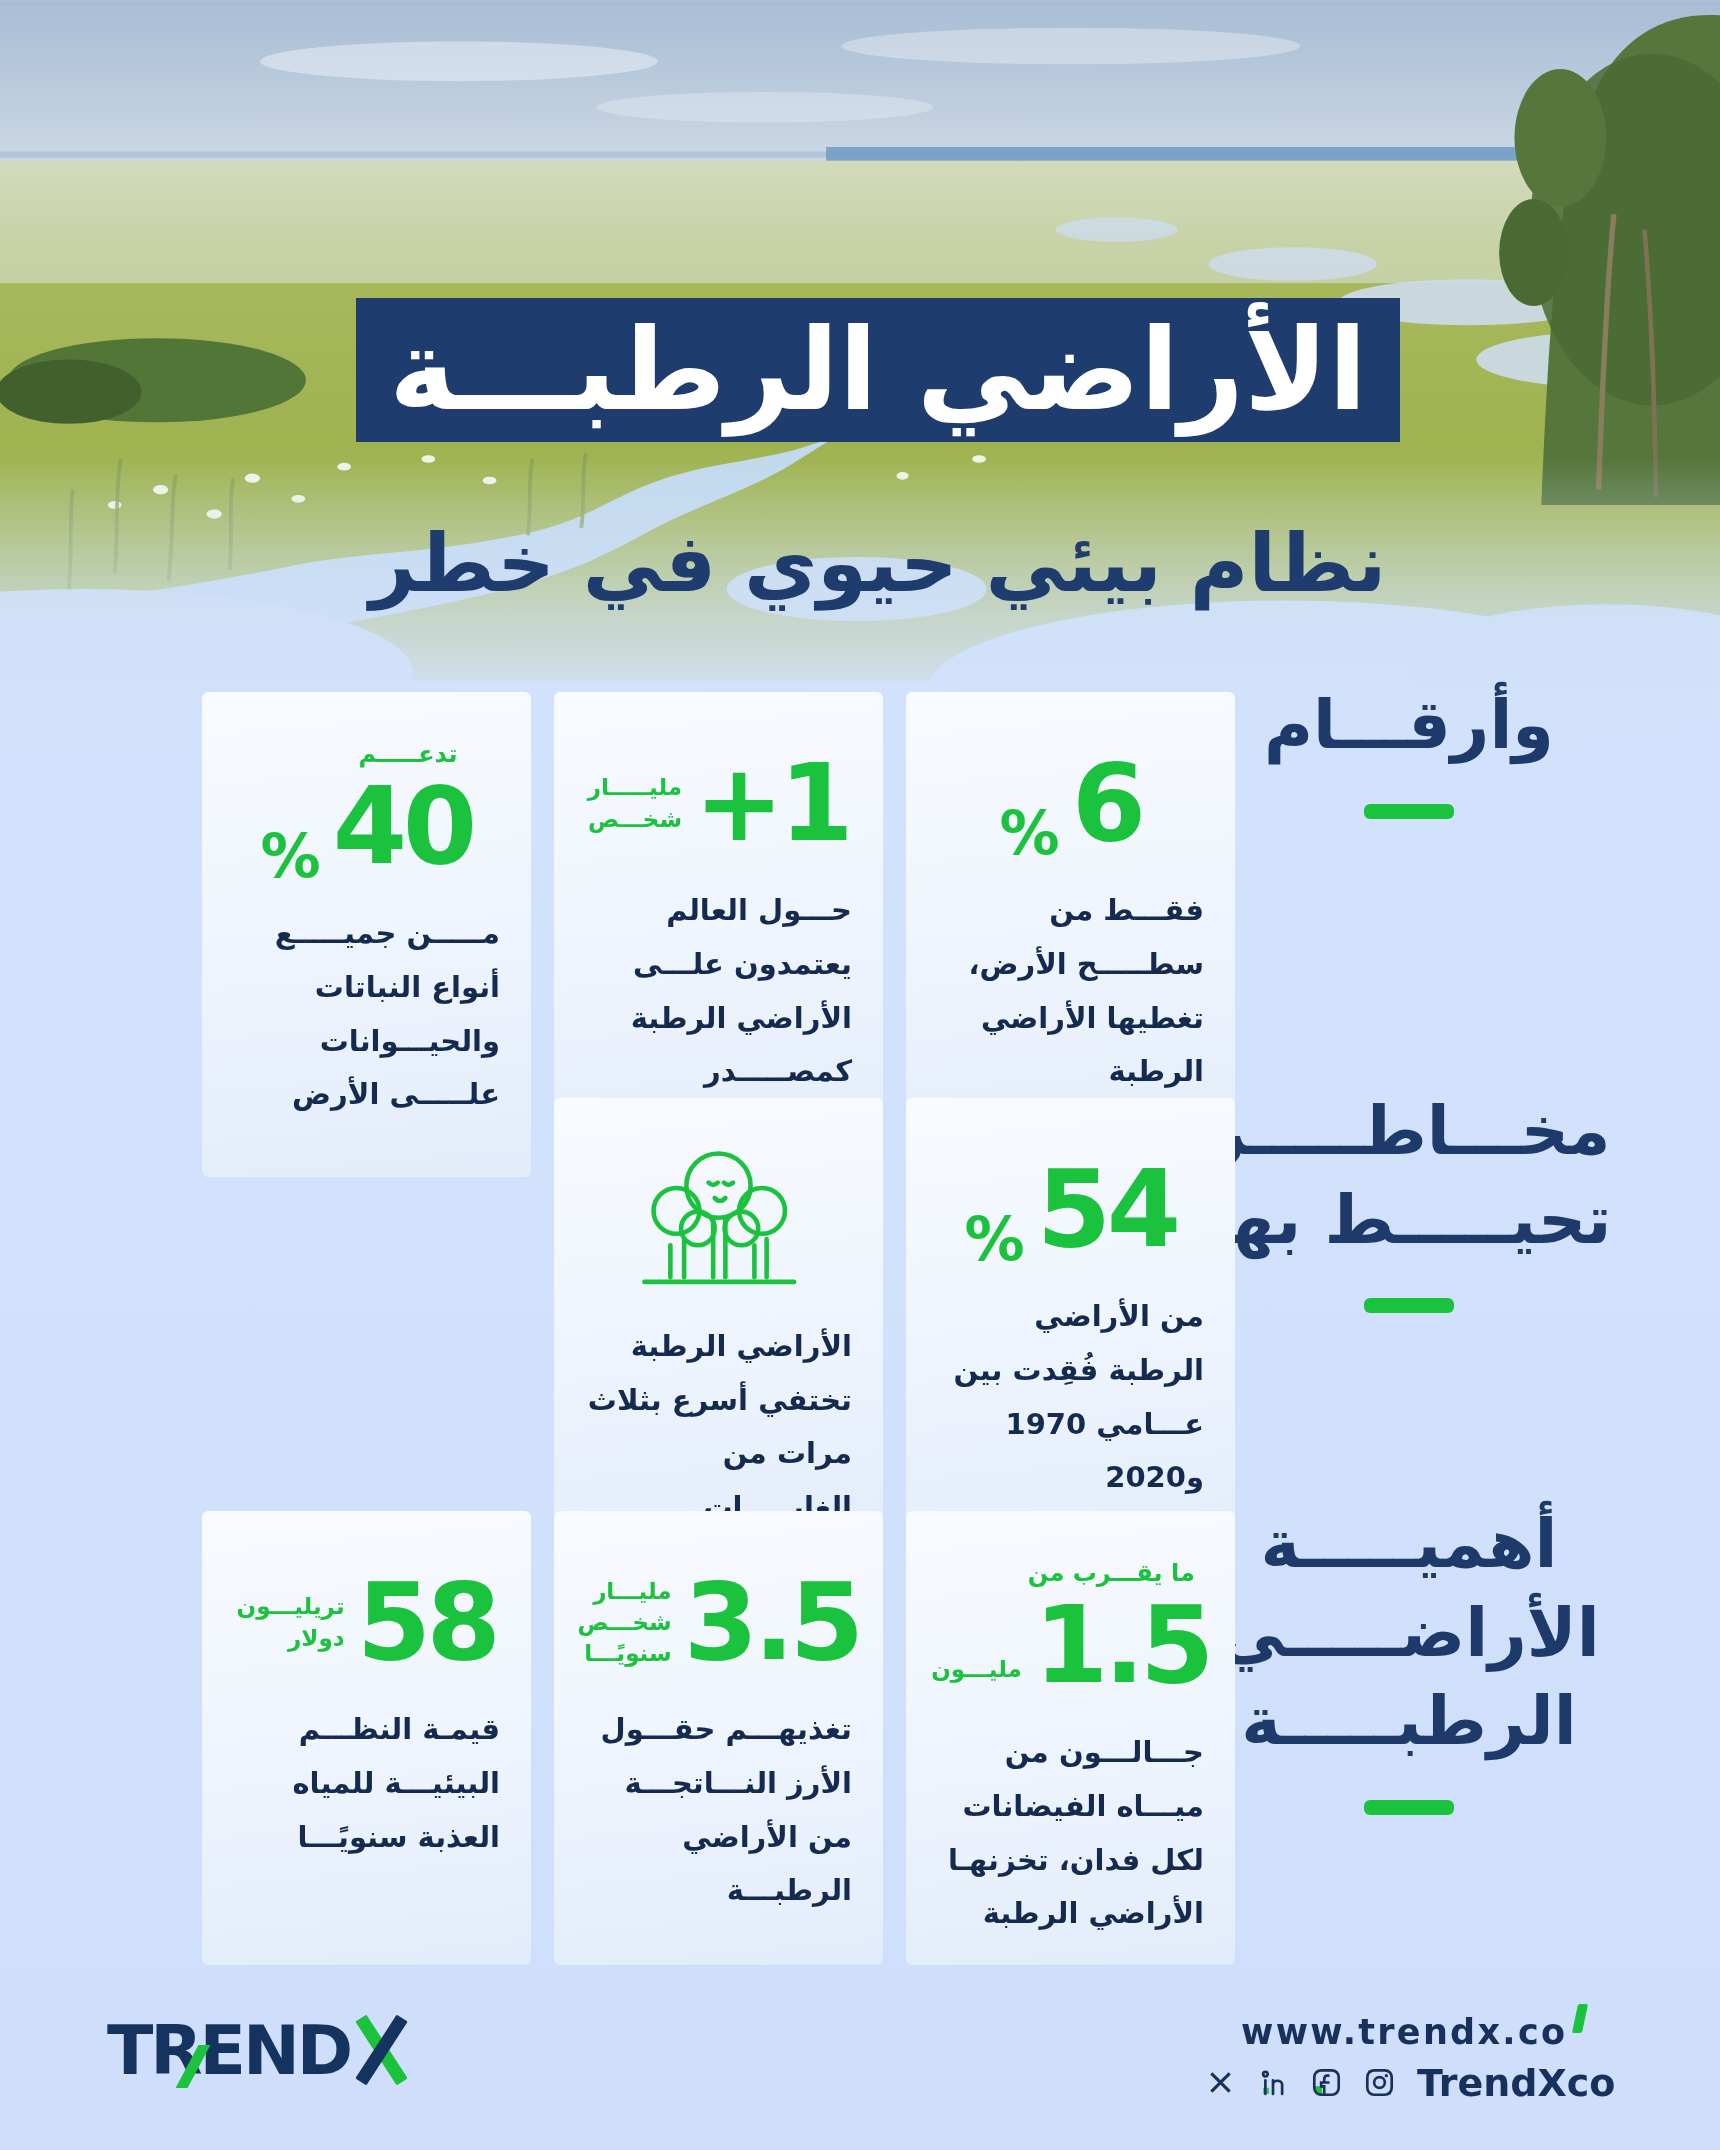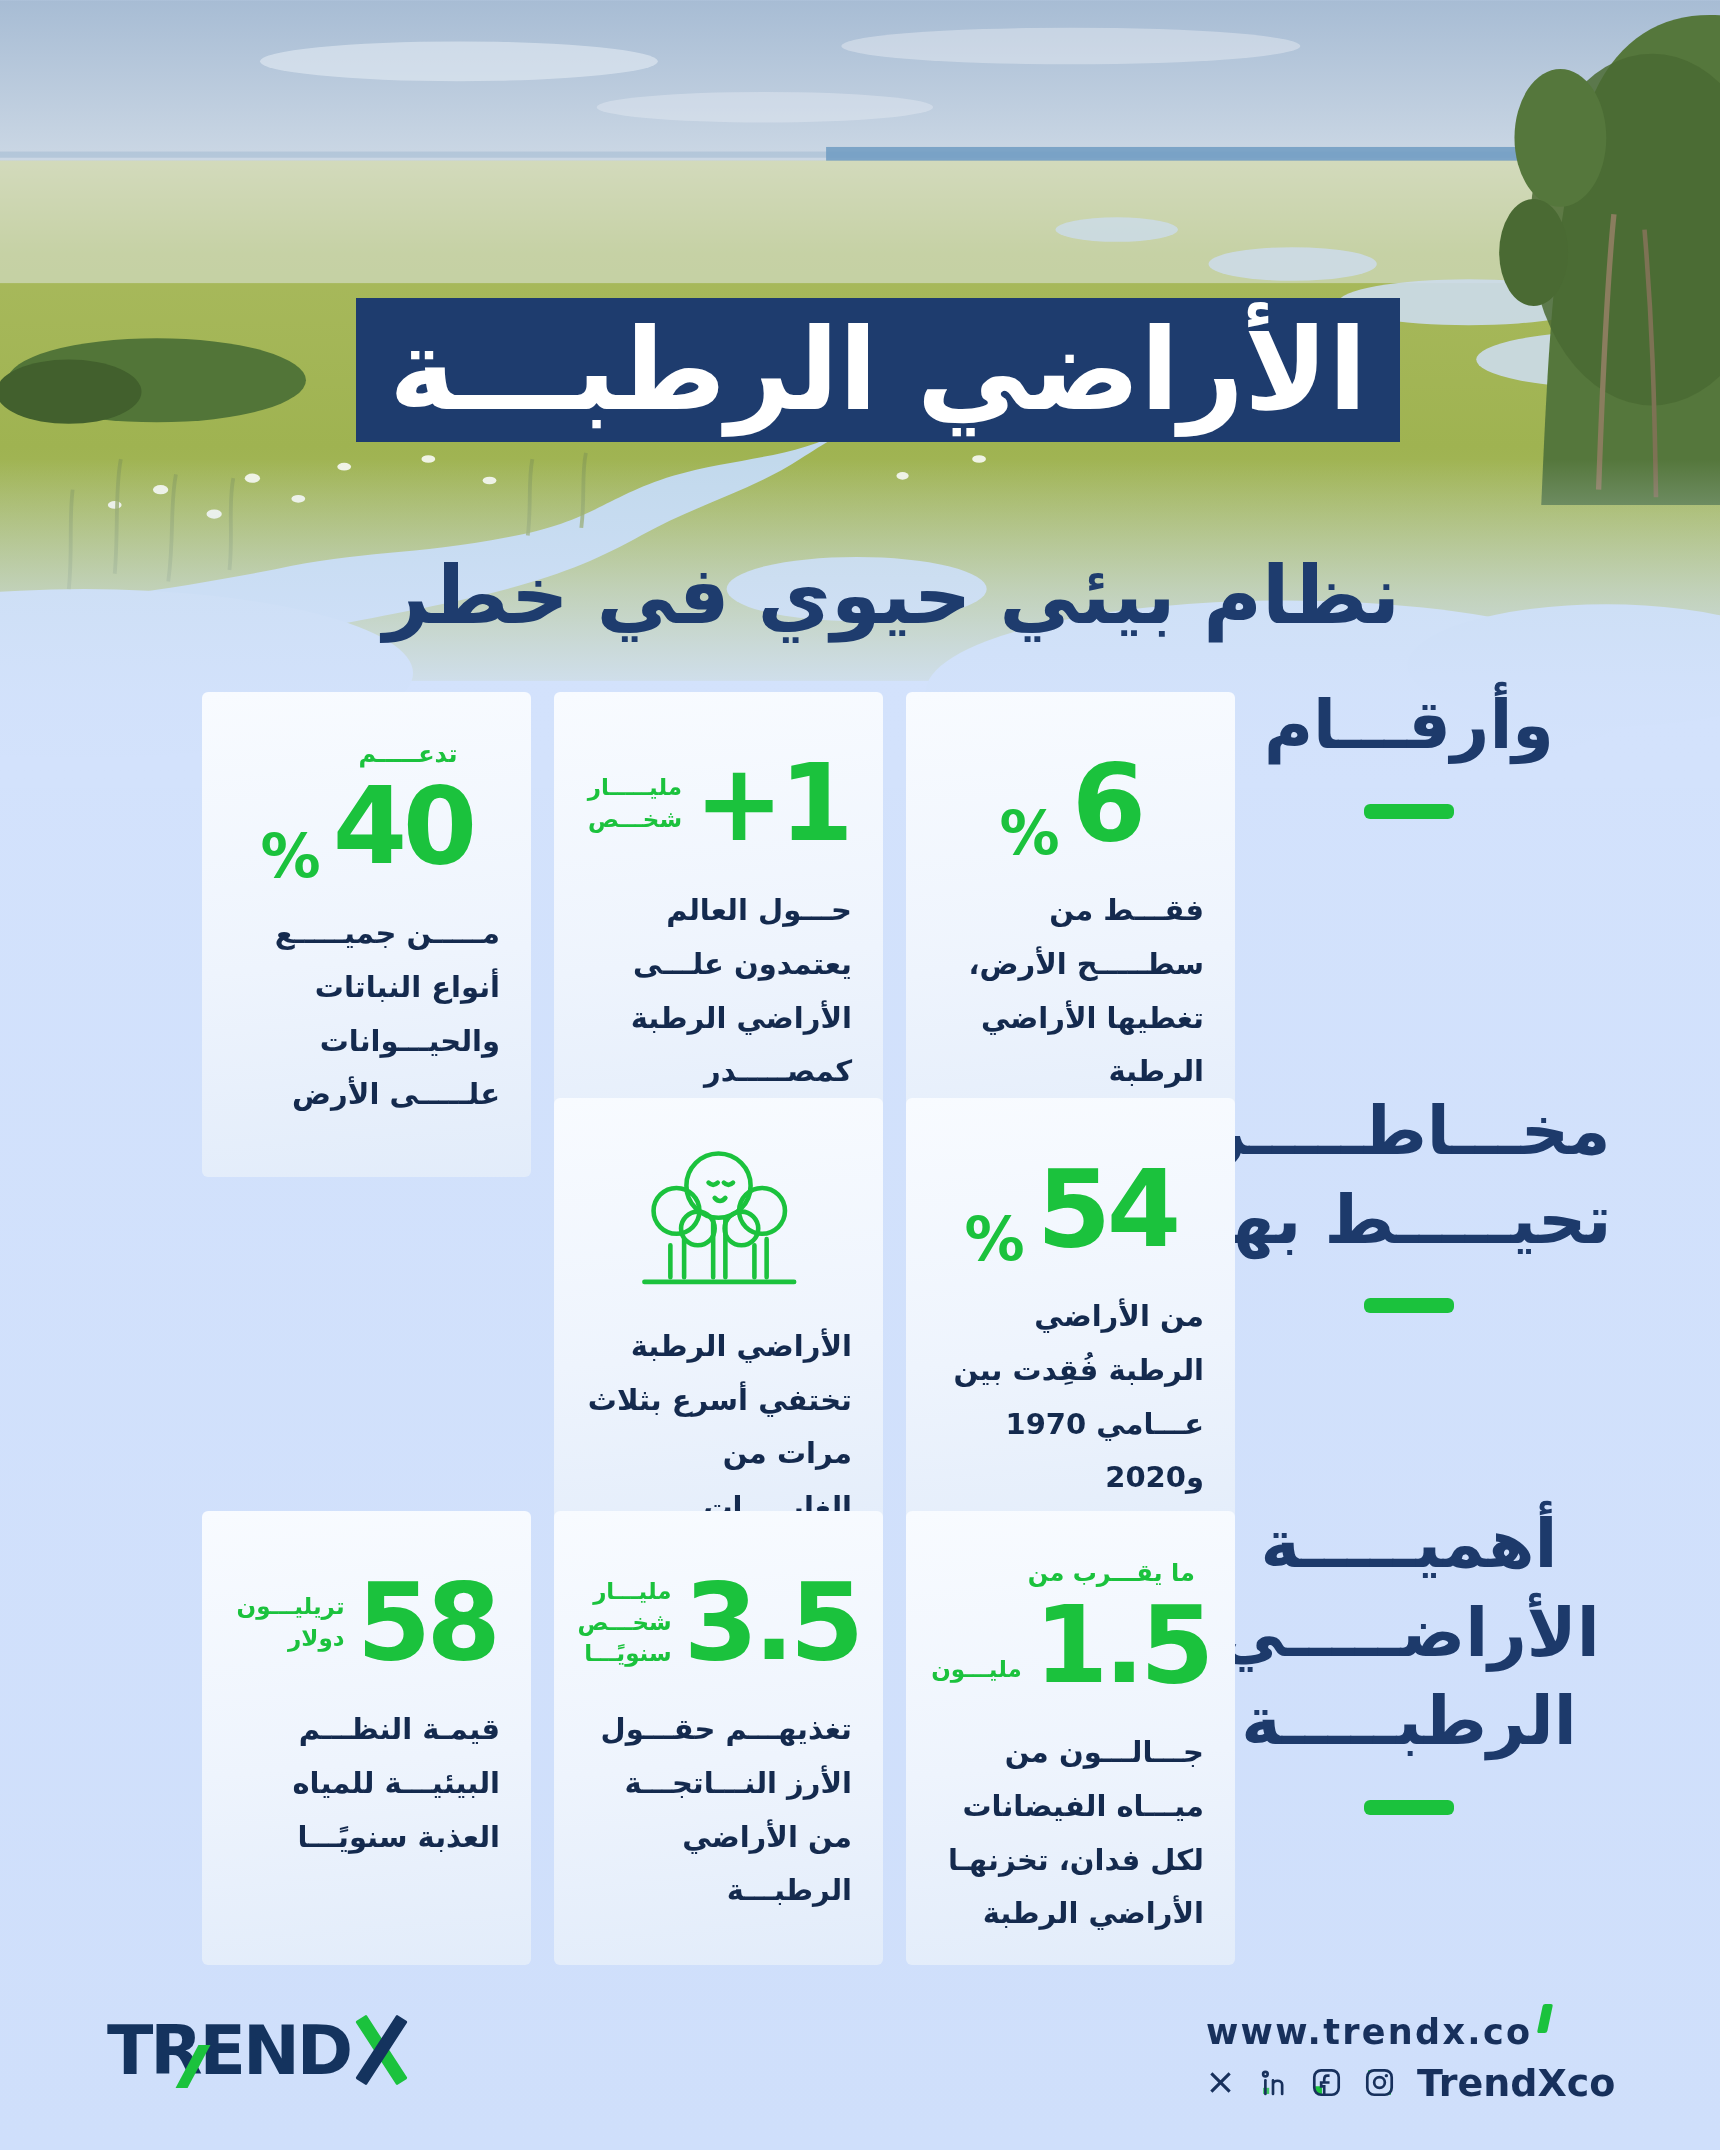--- a/index.html
+++ b/index.html
@@ -9,21 +9,21 @@
 
   
   .hero{position:absolute;top:0;left:0;width:1721px;height:811px;overflow:hidden;}
   .hero svg{display:block;}
   .hero-fade{position:absolute;left:0;top:459px;width:1721px;height:329px;
     background:linear-gradient(180deg,rgba(211,226,252,0) 0%,rgba(211,226,252,.55) 40%,rgba(211,226,252,.92) 72%,#d3e2fc 100%);}
 
   .title-banner{position:absolute;left:356px;top:298px;width:1044px;height:144px;
     background:#1e3c6e;display:flex;align-items:center;justify-content:center;z-index:3;}
   .title-banner .t{color:#fff;font-size:113px;font-weight:800;line-height:1;direction:rtl;white-space:nowrap;}
-  .subtitle{position:absolute;left:356px;top:536px;width:1044px;z-index:3;
+  .subtitle{position:absolute;left:356px;top:504px;width:1044px;text-align:center;z-index:3;
     color:#1e3c6e;font-size:80px;font-weight:800;direction:rtl;line-height:1.5;}
 
   
   .row{position:absolute;right:161px;width:1358px;display:grid;
        grid-template-columns:302px 329px 329px 329px;column-gap:23px;direction:rtl;z-index:4;}
   .row1{top:692px;} .row2{top:1098px;} .row3{top:1511px;}
 
   .sec-head{margin-top:-10.7px;display:flex;flex-direction:column;align-items:center;}
   .sec-head .hl{color:#1d3a6b;font-size:67px;font-weight:800;line-height:1.32;direction:rtl;white-space:nowrap;text-align:center;}
   .dash{width:90px;height:15.3px;border-radius:6.1px;background:#1bc23d;margin-top:34px;}
@@ -44,21 +44,21 @@
 
   
   .logo{position:absolute;left:107px;top:2011px;height:84px;color:#14335e;z-index:4;}
   .logo-text{font-size:68px;font-weight:800;letter-spacing:-3.1px;}
   .logo-x{display:inline-block;position:relative;width:63px;height:67px;vertical-align:-9.2px;}
   .logo-x .bar{position:absolute;top:-4.6px;left:25px;width:13px;height:76px;border-radius:1.5px;}
   .logo-x .bar.g{background:#1bc23d;transform:rotate(-33deg);}
   .logo-x .bar.n{background:#14335e;transform:rotate(33deg);}
   .r-accent{position:absolute;left:80px;top:34px;width:11.5px;height:43px;background:#1bc23d;transform:skewX(-28deg);}
 
-  .footer-right{position:absolute;right:101px;top:2004px;text-align:left;z-index:4;}
+  .footer-right{position:absolute;right:101px;top:2004px;text-align:center;z-index:4;}
   .site{color:#17305c;font-size:35px;font-weight:800;letter-spacing:2.3px;}
   .site-tick{display:inline-block;width:10px;height:29px;background:#1bc23d;border-radius:2.3px;
              transform:skewX(-12deg);margin-left:7.6px;vertical-align:10.7px;}
   .social-row{margin-top:9.2px;display:flex;justify-content:flex-end;align-items:center;gap:22px;}
   .social-row svg{display:block;}
   .handle{color:#17305c;font-size:38px;font-weight:800;margin-right:4.6px;}
 </style>
 </head>
 <body>
 

